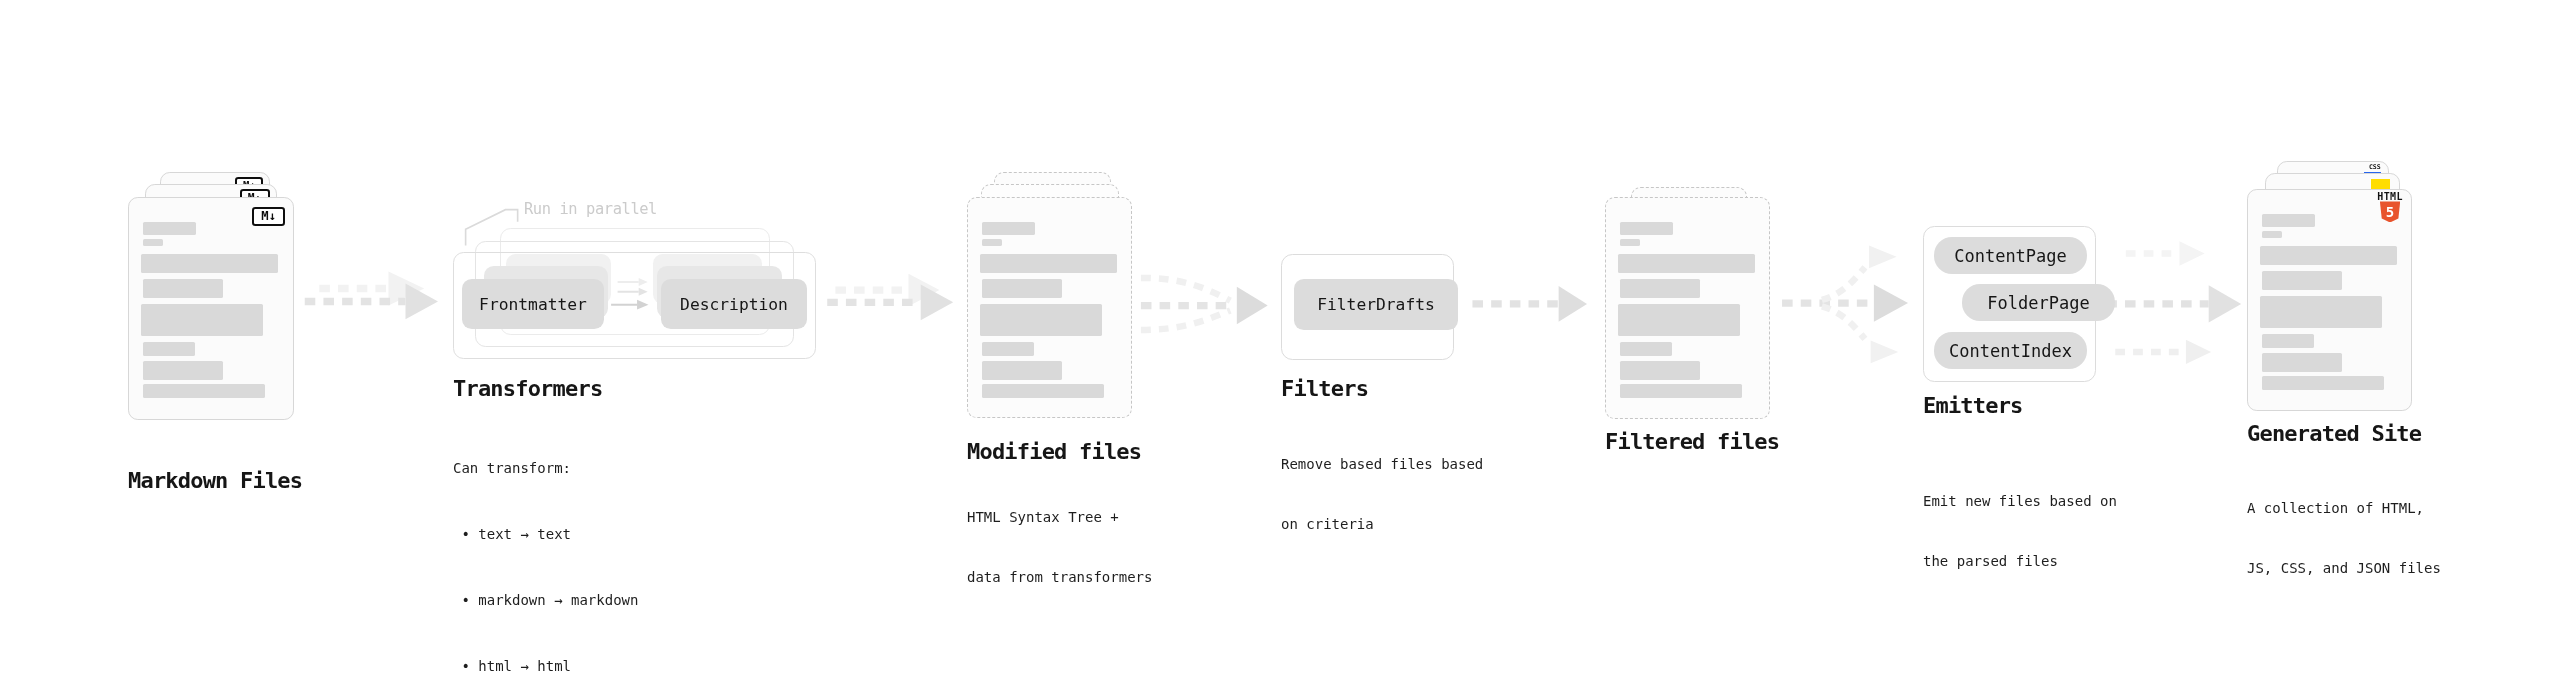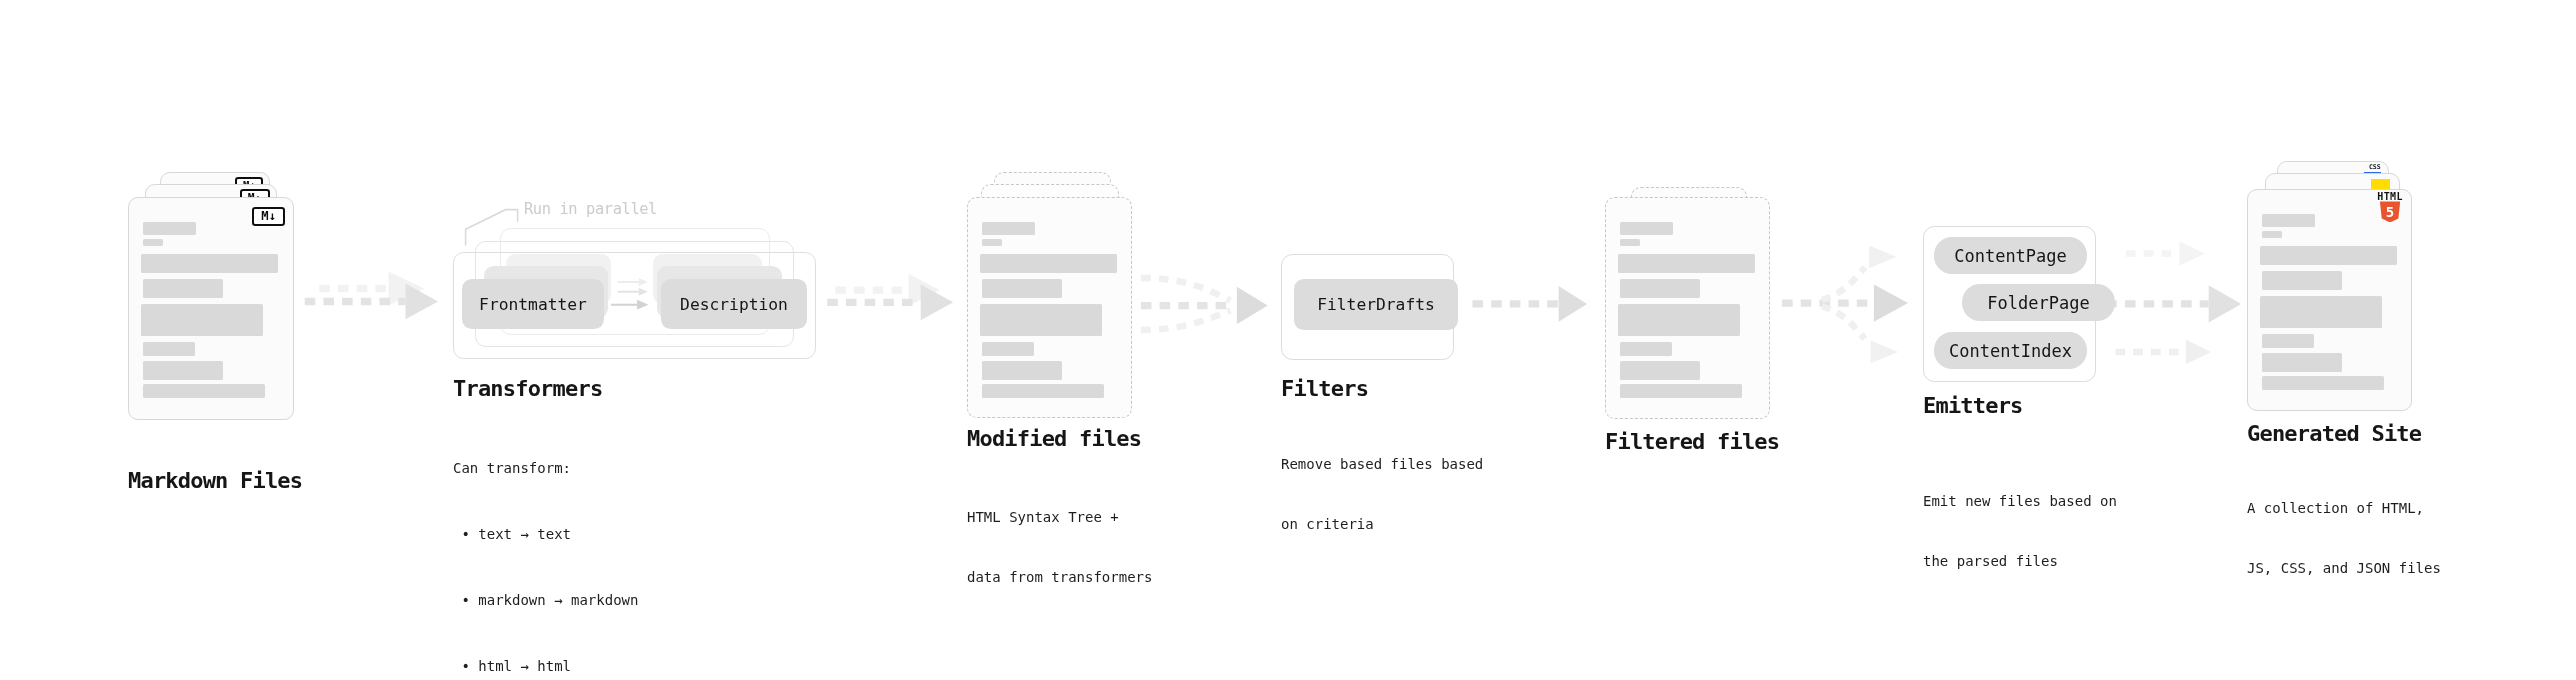--- a/index.html
+++ b/index.html
@@ -158,21 +158,21 @@
     <div class="file-card dashed" style="left:967px;top:197px;width:165px;height:221px;">
       <div class="sk sk1"></div>
       <div class="sk sk2"></div>
       <div class="sk sk3"></div>
       <div class="sk sk4"></div>
       <div class="sk sk5"></div>
       <div class="sk sk6"></div>
       <div class="sk sk7"></div>
       <div class="sk sk8"></div>
     </div>
-    <div class="label" style="left:967px;top:426px;">Modified files</div>
+    <div class="label" style="left:967px;top:439px;">Modified files</div>
     <div class="sub" style="left:967px;top:466px;">
       <div>HTML Syntax Tree +</div>
       <div>data from transformers</div>
     </div>
   </div>
 
   <div>
     <div class="obox filled" style="left:1281px;top:254px;width:173px;height:106px;border-color:#dcdcdc;border-radius:11.4px;"></div>
     <div class="pill" style="left:1294px;top:279px;width:164px;height:51px;">FilterDrafts</div>
     <div class="label" style="left:1281px;top:376px;">Filters</div>

